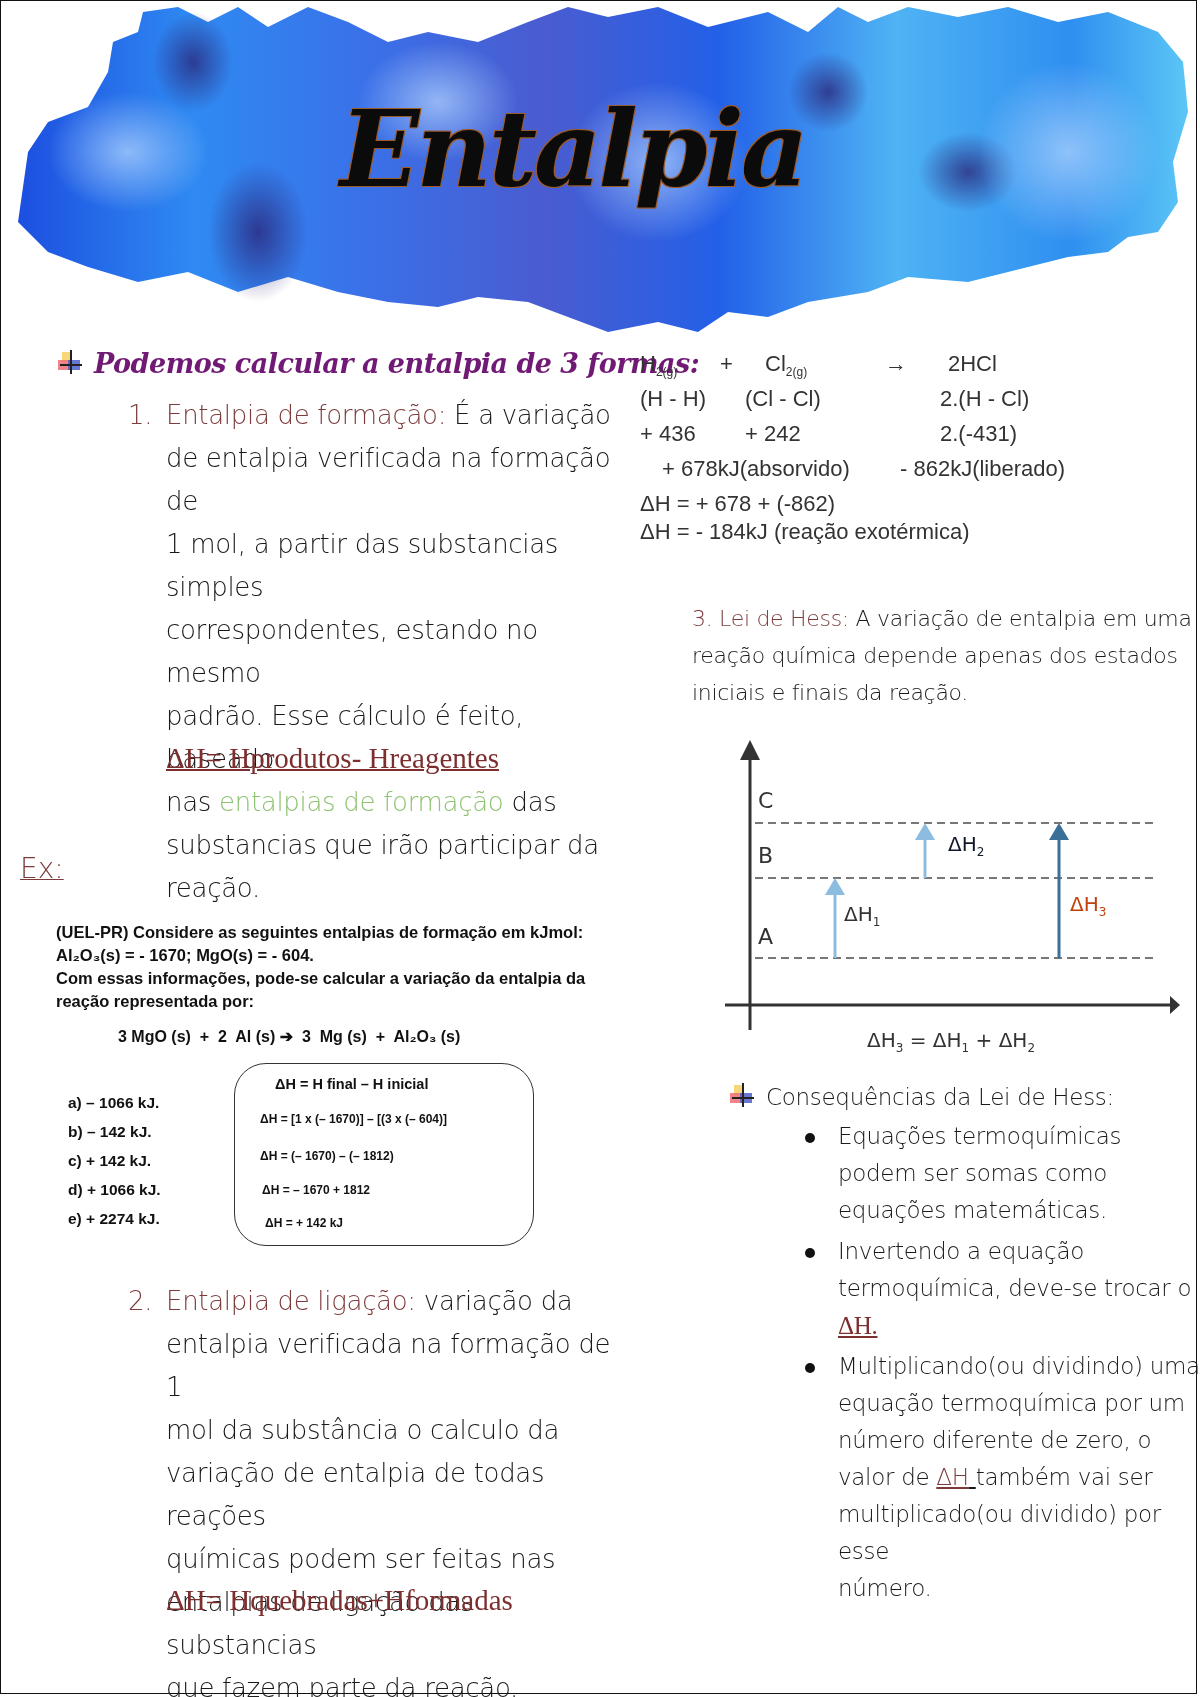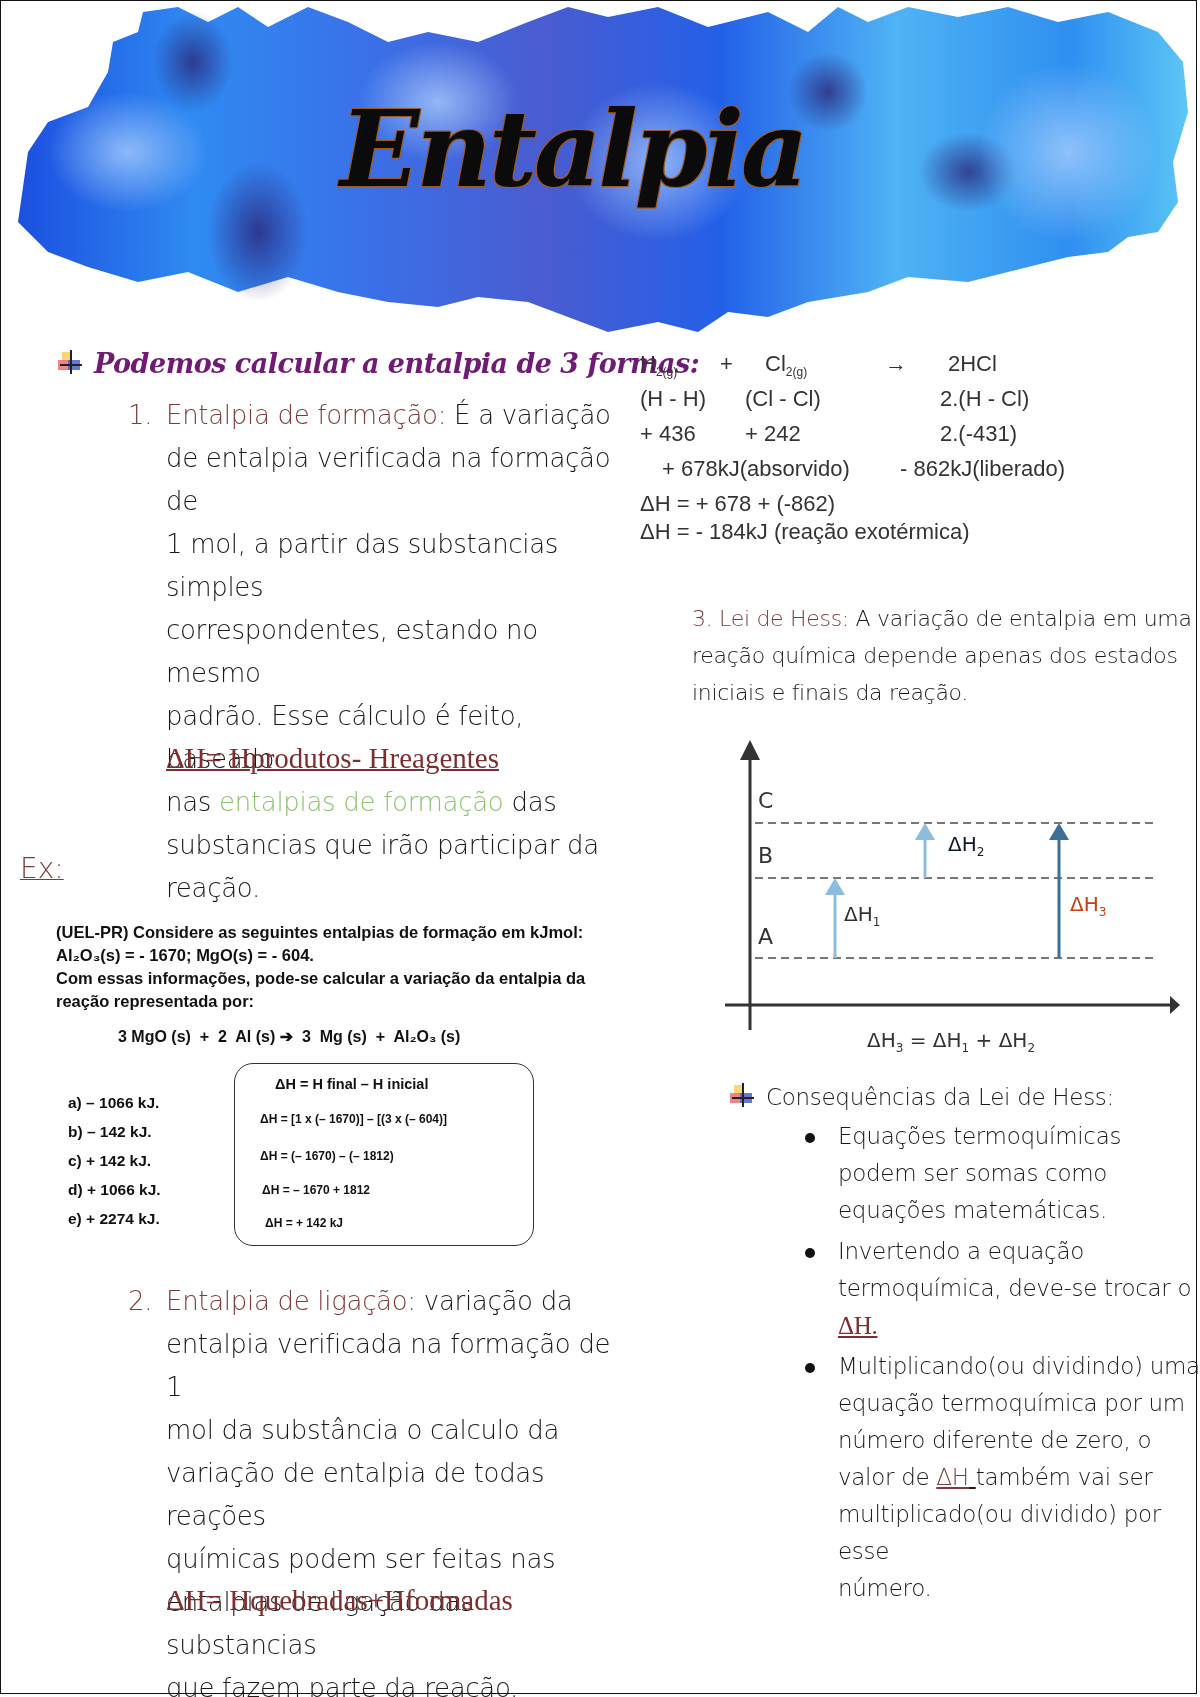--- a/index.html
+++ b/index.html
@@ -36,21 +36,21 @@
   .para-r { font-size: 22px; line-height: 37px; }
 
   .chem { font-family: "Liberation Sans", sans-serif; font-size: 22px; color: #333; line-height: 28px; }
   .chem sub { font-size: 12px; }
 
   .ex-label { font-size: 28px; color: #7d3b3b; text-decoration: underline; text-decoration-thickness: 1px; font-weight: 200; }
 
   .question { font-family: "Liberation Sans", sans-serif; font-weight: bold; font-size: 16.5px; line-height: 23px; color: #111; }
   .options { font-family: "Liberation Sans", sans-serif; font-weight: bold; font-size: 15.5px; color: #111; line-height: 29px; }
   .solbox { position: absolute; left: 234px; top: 1063px; width: 300px; height: 183px;
-            border: 1.5px solid #333; border-radius: 19px; box-sizing: border-box; }
+            border: 1.5px solid #333; border-radius: 32px; box-sizing: border-box; }
   .solbox .line { position: absolute; font-family: "Liberation Sans", sans-serif; font-weight: bold; font-size: 12px; color: #111; white-space: nowrap; }
 
   .bullet-dot { position: absolute; width: 10px; height: 10px; border-radius: 50%; background: #111; }
   .diagram { position: absolute; left: 720px; top: 730px; width: 480px; height: 330px; }
 </style>
 </head>
 <body>
 
 <div class="page"></div>
 

